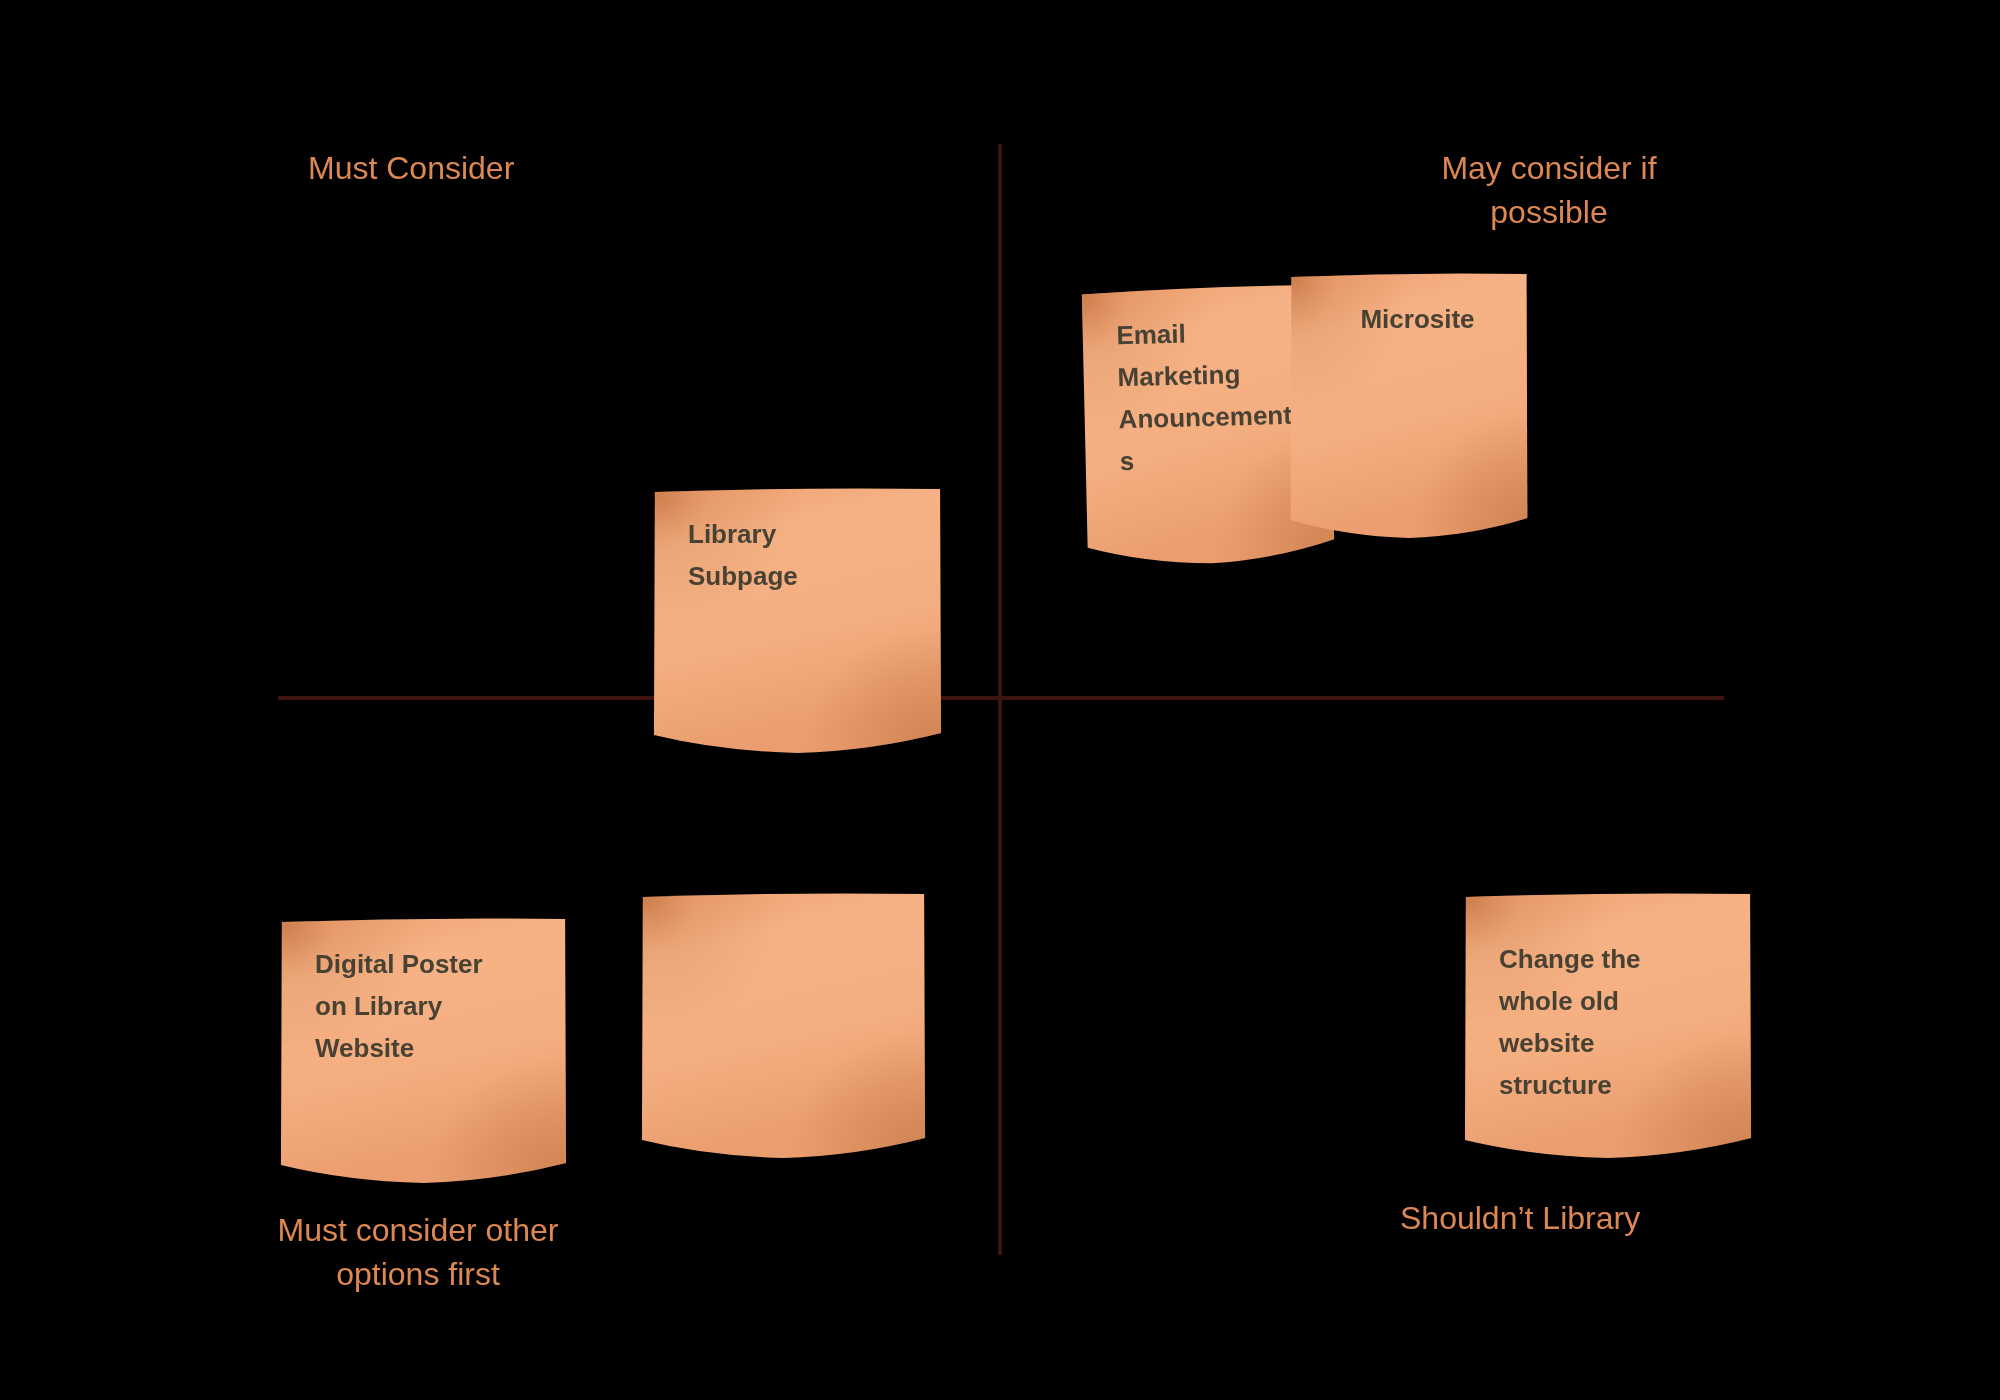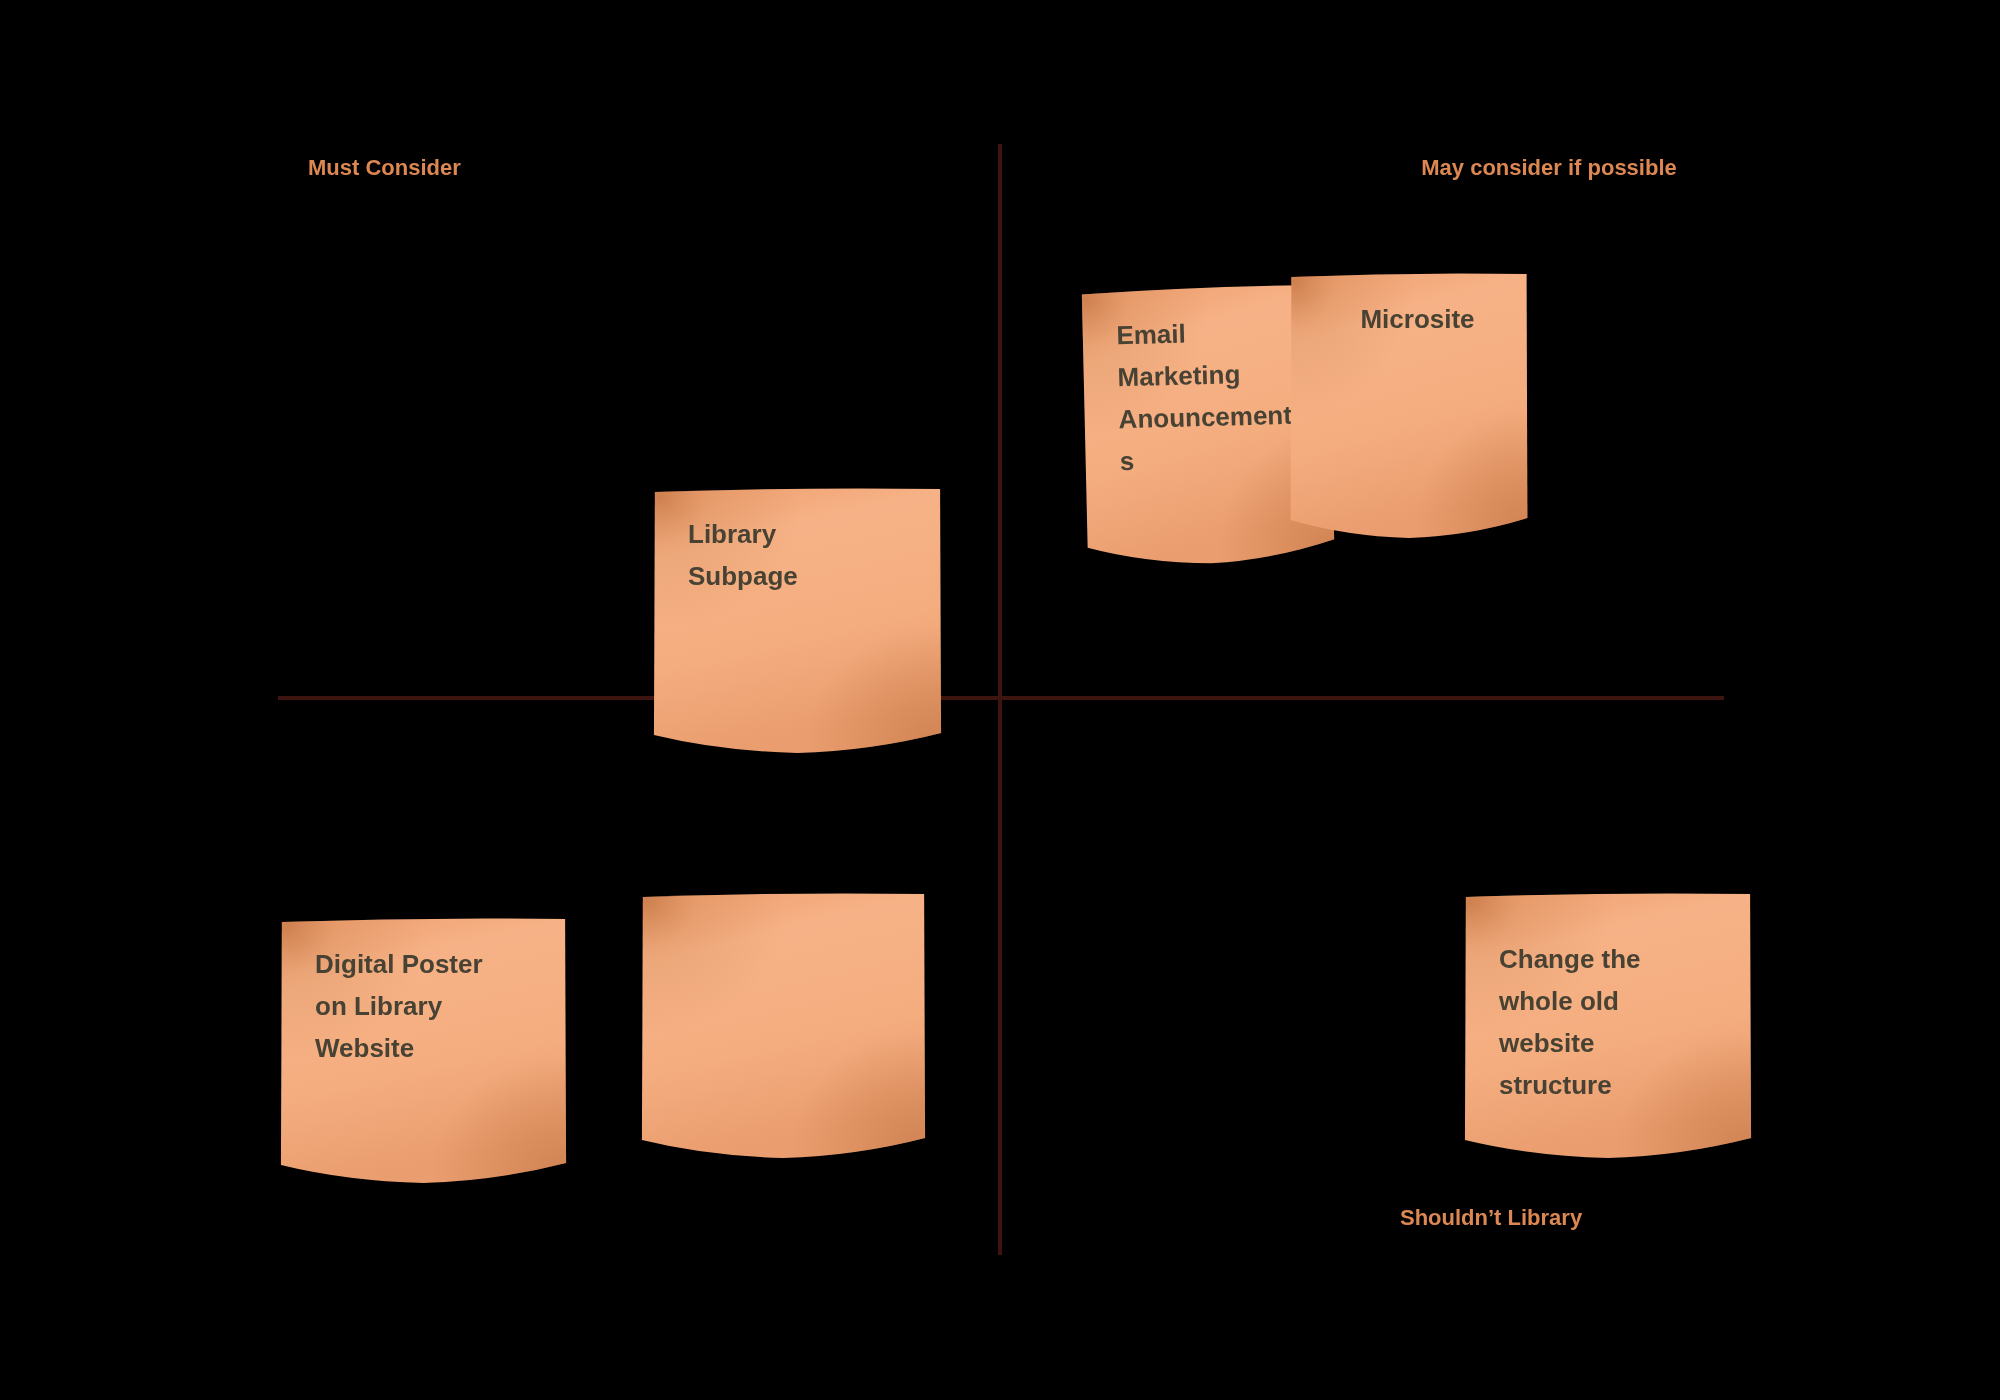--- a/index.html
+++ b/index.html
@@ -15,22 +15,22 @@
     width:2000px;height:1400px;
     background:var(--bg);
     overflow:hidden;
   }
   .axis{position:absolute;background:var(--axis);}
   .axis-h{left:278px;top:696px;width:1446px;height:4px;}
   .axis-v{left:998px;top:144px;width:4px;height:1111px;}
   .quad-label{
     position:absolute;
     color:var(--label);
-    font-size:22px;
-    font-weight:bold;
+    font-size:32px;
+    font-weight:normal;
     line-height:44px;
     white-space:normal;
   }
   #label-tl{left:308px;top:146px;}
   #label-tr{left:1409px;top:146px;width:280px;text-align:center;}
   #label-bl{left:253px;top:1208px;width:330px;text-align:center;}
   #label-br{left:1400px;top:1196px;}
   .note{
     position:absolute;
   }
@@ -54,20 +54,21 @@
 
 <div class="board">
 
   <div class="axis axis-h"></div>
   <div class="axis axis-v"></div>
 
   <div class="quad-label" id="label-tl">Must Consider</div>
 
   <div class="quad-label" id="label-tr">May consider if possible</div>
 
+  <div class="quad-label" id="label-bl">Must consider other options first</div>
 
   <div class="quad-label" id="label-br">Shouldn’t Library</div>
 
   <div id="notes-layer">
       <div class="note" style="left: 652px; top: 487px; width: 291px; height: 280px; z-index: 10;">
       <span class="note-shape">
           <svg viewBox="0 0 300 280" preserveAspectRatio="none">
             <defs>
               <linearGradient id="base0" x1="0" y1="0" x2="0.25" y2="1">
                 <stop offset="0" stop-color="#ef9f6f"></stop>

